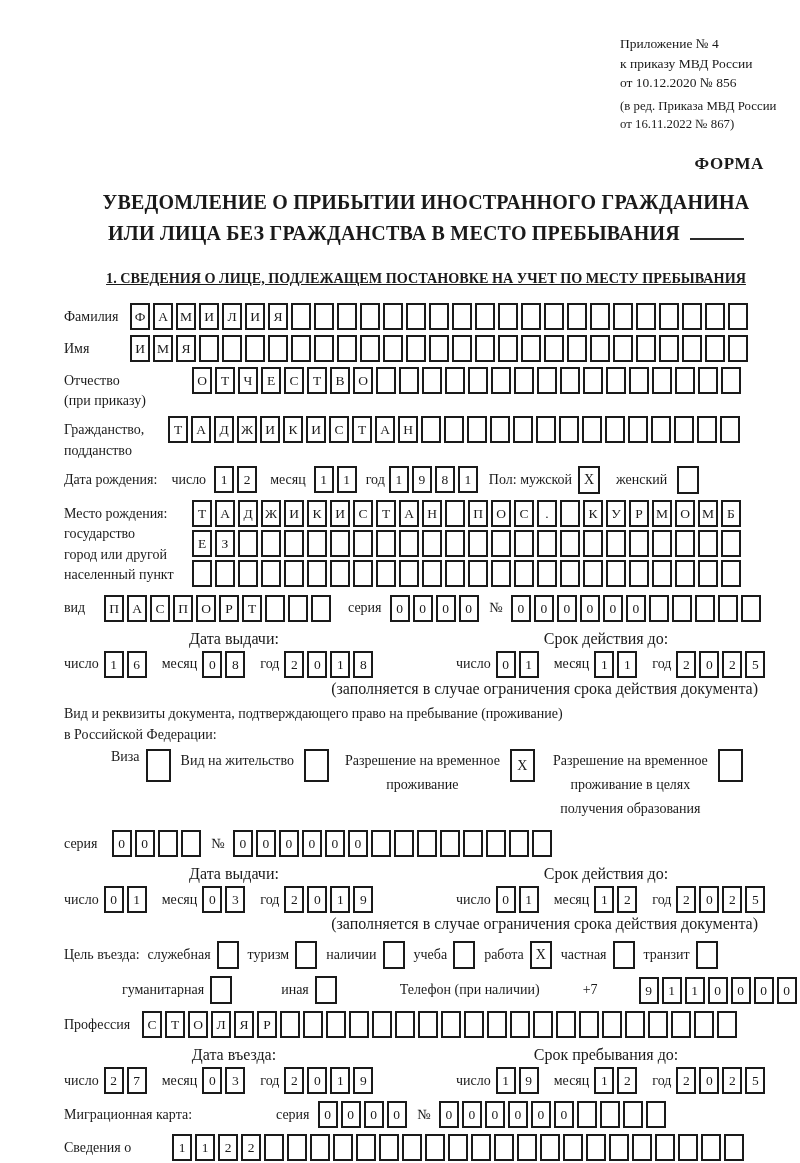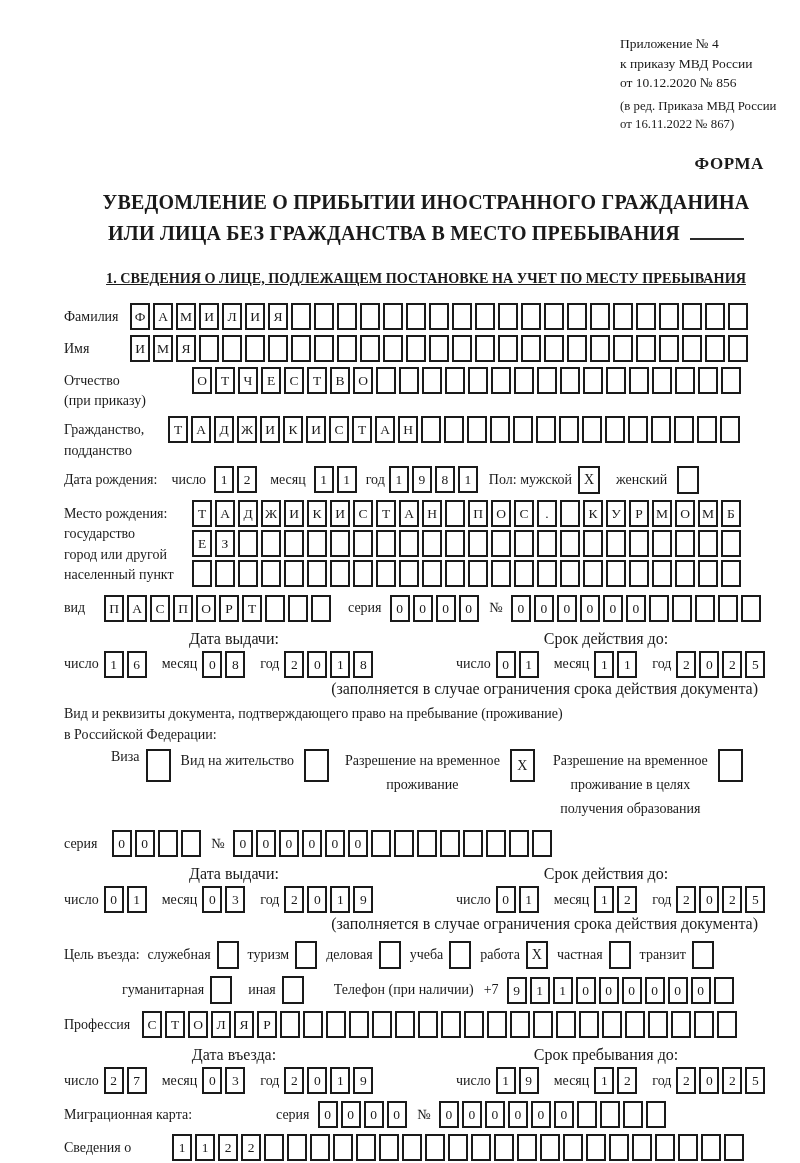--- a/index.html
+++ b/index.html
@@ -74,21 +74,21 @@
   .res-label { text-align:center; line-height:1.7; }
   .res-label .ln { display:block; }
   .res-gap1 { margin:0 10px 0 6px; }
   .res-gap2 { margin:0 16px 0 10px; }
   .res-gap3 { margin:0 18px 0 10px; }
   .res-gap4 { margin-left:10px; }
 
   .purpose-row { display:flex; align-items:center; flex-wrap:nowrap; margin-bottom:7px; }
   .purpose-row .opt { display:flex; align-items:center; margin-right:9px; }
   .purpose-row .opt-label { margin-right:6px; white-space:nowrap; }
-  .purpose2 { margin-left:58px; }
+  .purpose2 { margin-left:58px;gap:33px; }
   .purpose2 .opt { margin-right:16px; }
   .phone-label { margin:0 10px 0 14px; white-space:nowrap; }
   .phone-prefix { margin-right:8px; }
 </style>
 </head>
 <body>
 
 <div class="page">
 
   <div class="annex">
@@ -551,21 +551,21 @@
         <span class="opt-label">служебная</span>
         <span class="checkbox"></span>
       </span>
 
       <span class="opt">
         <span class="opt-label">туризм</span>
         <span class="checkbox"></span>
       </span>
 
       <span class="opt">
-        <span class="opt-label">деловая</span>
+        <span class="opt-label">наличии</span>
         <span class="checkbox"></span>
       </span>
 
       <span class="opt">
         <span class="opt-label">учеба</span>
         <span class="checkbox"></span>
       </span>
 
       <span class="opt">
         <span class="opt-label">работа</span>

